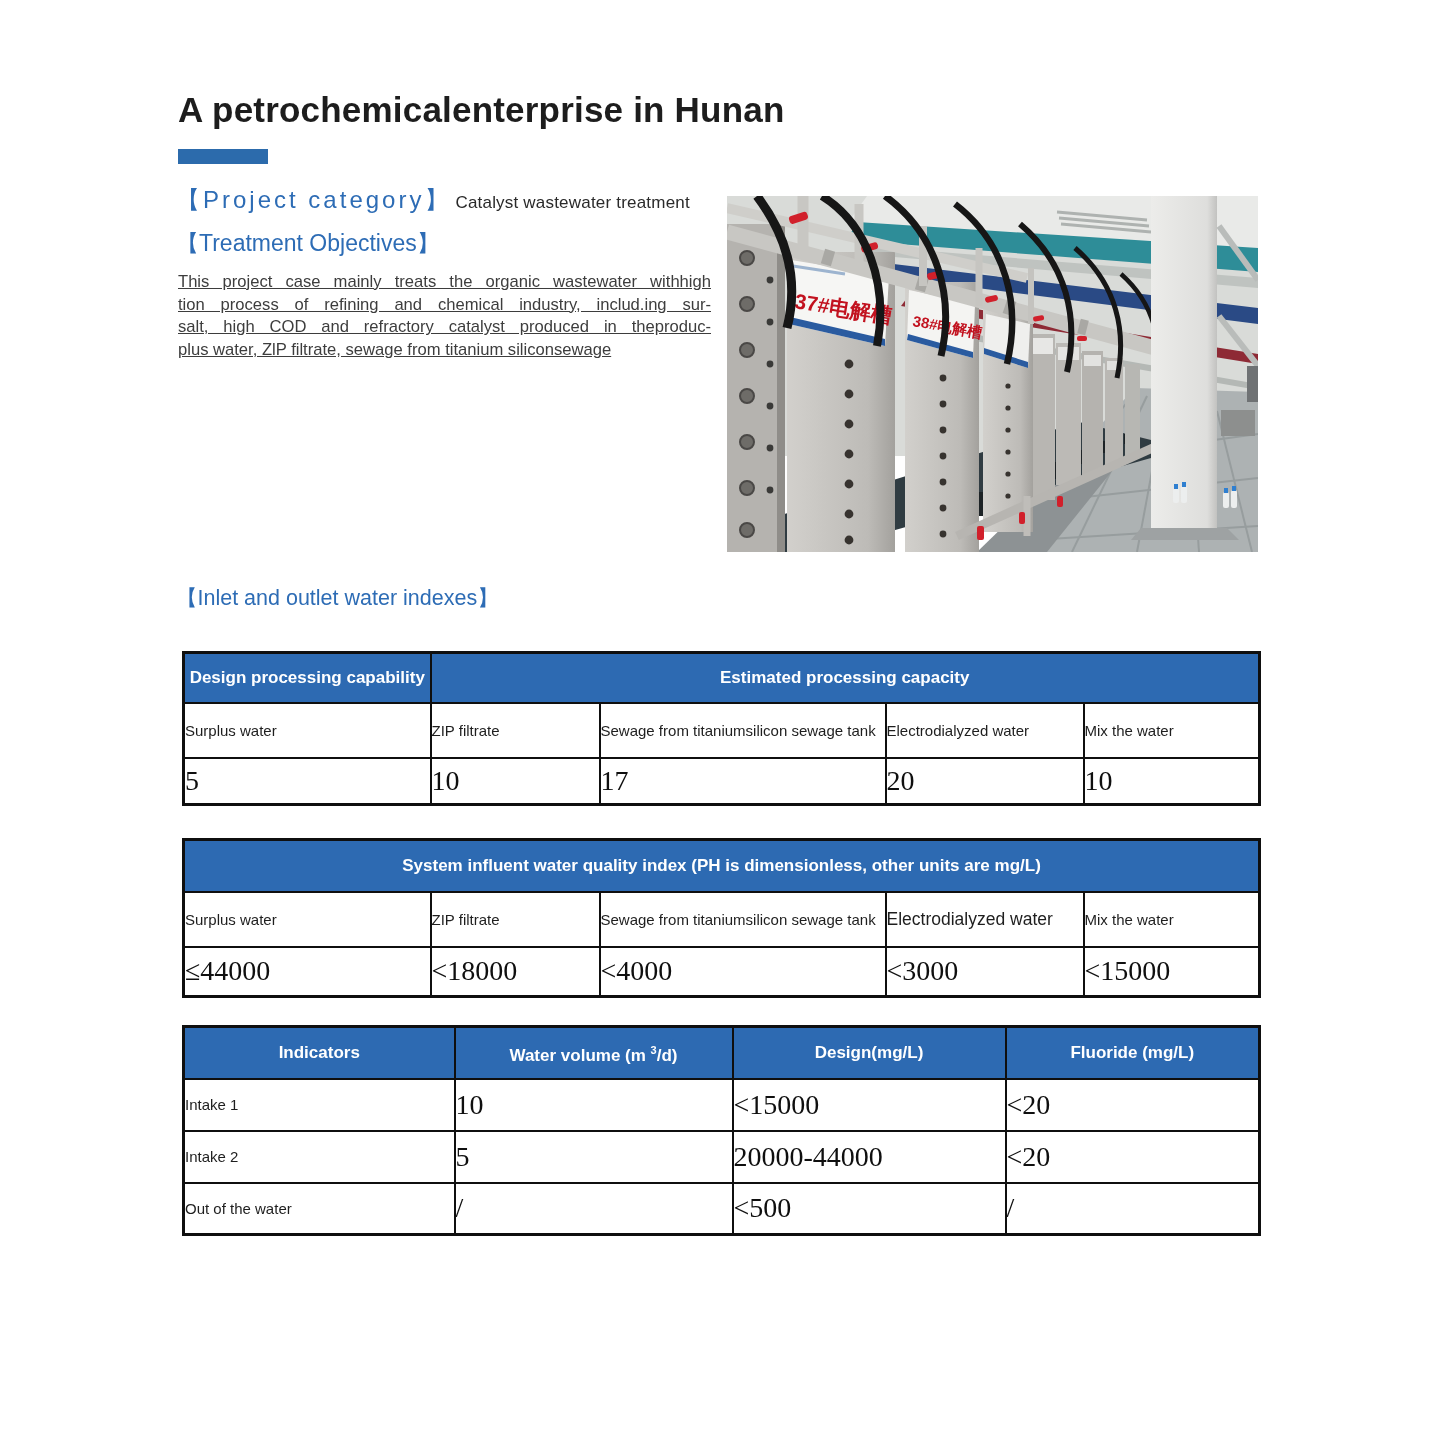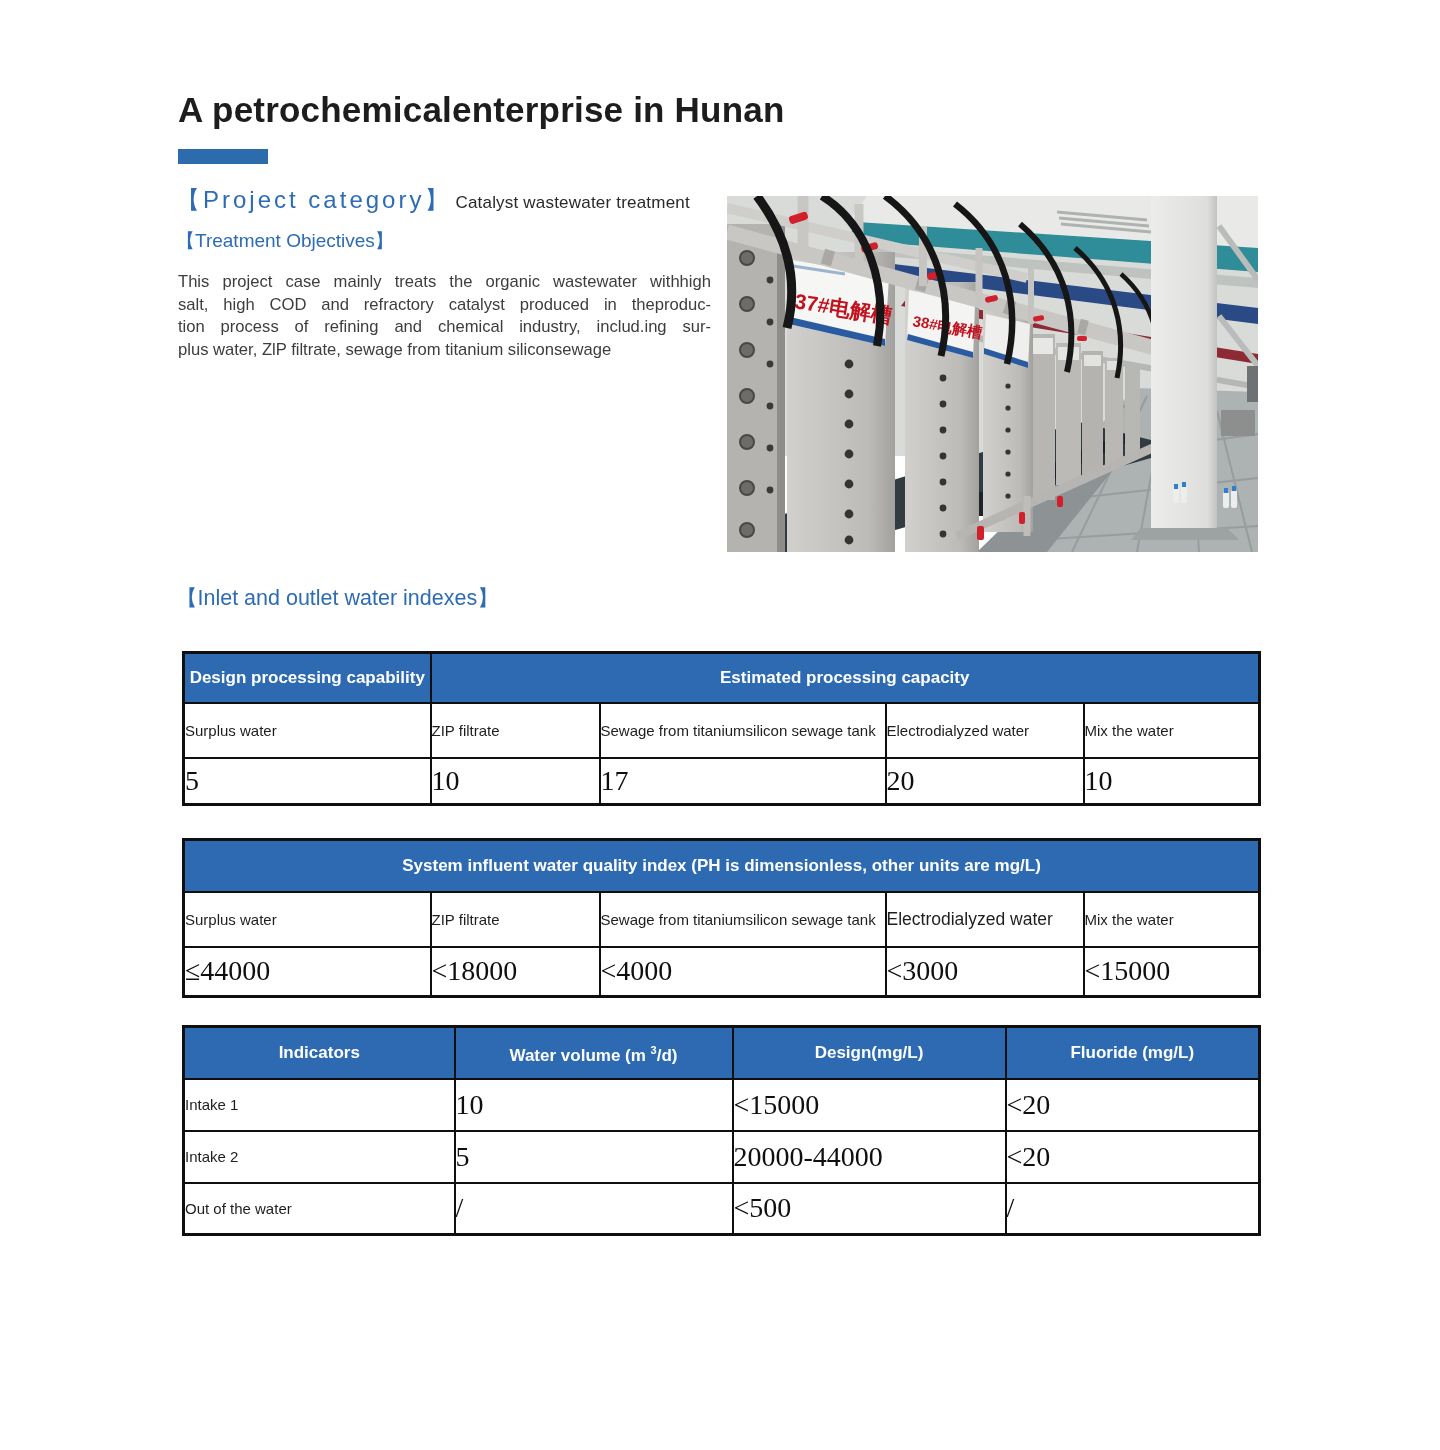--- a/index.html
+++ b/index.html
@@ -7,24 +7,24 @@
         font-family:"Liberation Sans",sans-serif;}
 
   .title{position:absolute;left:178px;top:90px;font-size:35px;font-weight:bold;
          color:#1d1d1d;letter-spacing:0.2px;white-space:nowrap;}
   .title-bar{position:absolute;left:178px;top:149px;width:90px;height:15px;background:#2c6bac;}
 
   .cat-row{position:absolute;left:176px;top:184px;display:flex;align-items:baseline;white-space:nowrap;text-align:right;}
   .cat-label{font-size:24px;color:#2d6cb5;letter-spacing:3px;}
   .cat-value{font-size:17px;color:#2a2a2a;margin-left:4px;letter-spacing:0.2px;}
 
-  .obj-label{position:absolute;left:176px;top:228px;font-size:19px;color:#2d6cb5;}
+  .obj-label{position:absolute;left:176px;top:228px;font-size:23px;color:#2d6cb5;}
 
   .para{position:absolute;left:178px;top:271px;width:533px;font-size:16.6px;
-        line-height:22.6px;color:#3d3d3d;}
+        line-height:22.6px;color:#3d3d3d;text-decoration:underline;}
   .para .para-line{text-align:justify;text-align-last:justify;}
   .para .para-line:last-child{text-align-last:left;}
 
   .photo{position:absolute;left:727px;top:196px;width:531px;height:356px;}
 
   .idx-heading{position:absolute;left:176px;top:583px;font-size:21.5px;color:#2d6cb5;}
 
   table.t{border-collapse:collapse;table-layout:fixed;position:absolute;left:182px;
           border:3px solid #0f0f0f;}
   table.t th,table.t td{border:2px solid #0f0f0f;vertical-align:middle;
@@ -52,22 +52,22 @@
 
   <div class="cat-row">
     <span class="cat-label">【Project category】</span>
     <span class="cat-value">Catalyst wastewater treatment</span>
   </div>
 
   <div class="obj-label">【Treatment Objectives】</div>
 
   <div class="para">
     <div class="para-line">This project case mainly treats the organic wastewater withhigh</div>
+    <div class="para-line">tion process of refining and chemical industry, includ.ing sur-</div>
     <div class="para-line">salt, high COD and refractory catalyst produced in theproduc-</div>
-    <div class="para-line">tion process of refining and chemical industry, includ.ing sur-</div>
     <div class="para-line">plus water, ZlP filtrate, sewage from titanium siliconsewage</div>
   </div>
 
   <svg class="photo" viewBox="0 0 531 356" width="531" height="356" xmlns="http://www.w3.org/2000/svg">
     <defs>
       <linearGradient id="cellG" x1="0" y1="0" x2="1" y2="0">
         <stop offset="0" stop-color="#d2d0cc"></stop>
           <stop offset="0.75" stop-color="#bdbbb7"></stop>
           <stop offset="1" stop-color="#a3a19d"></stop>
       </linearGradient>

